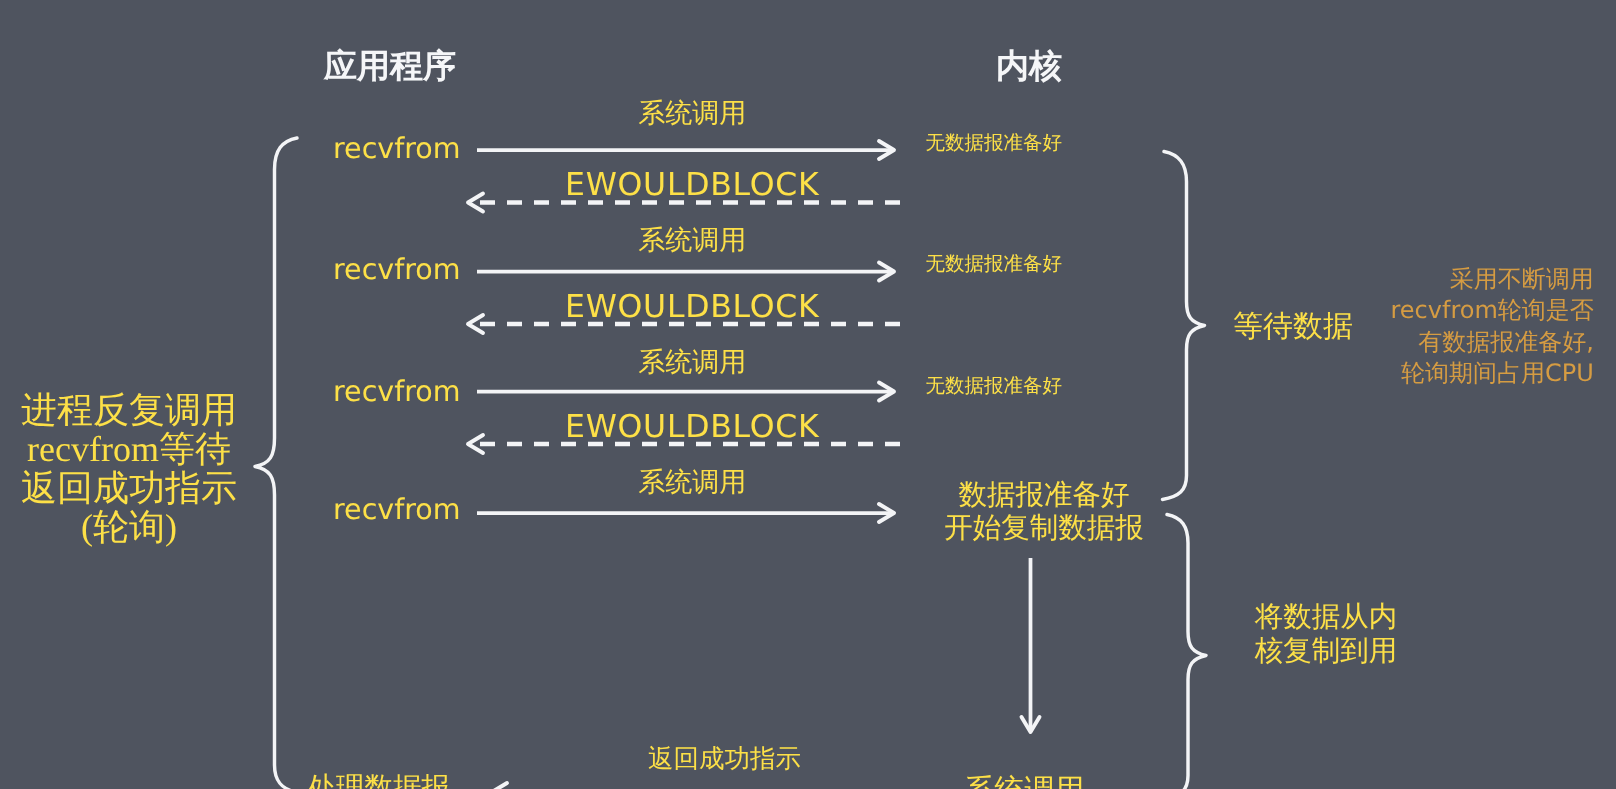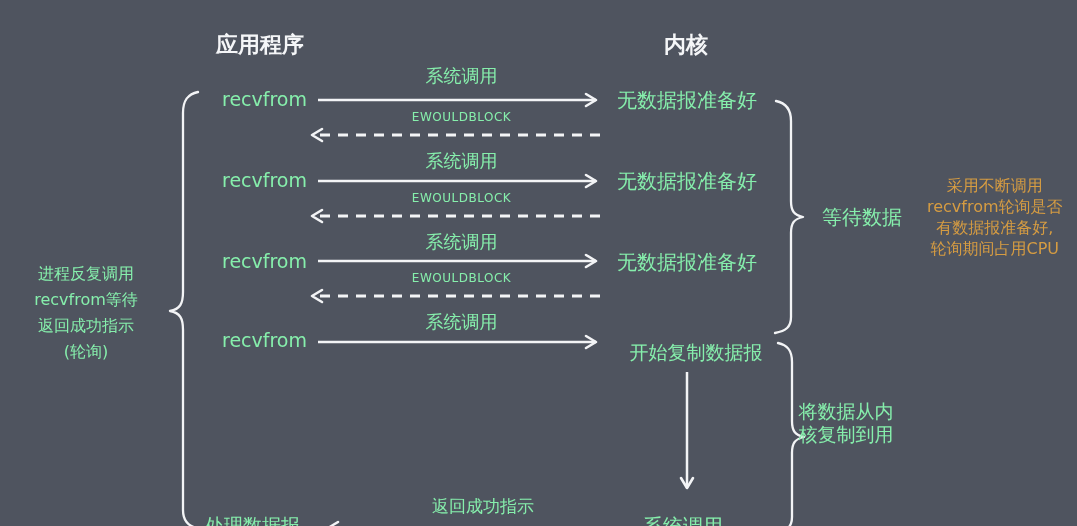--- a/index.html
+++ b/index.html
@@ -14,36 +14,36 @@
     overflow:hidden;
     color:#eff1f4;
     margin-top:20px;
   }
   .stage svg.overlay{
     position:absolute;left:0;top:0;width:1077px;height:526px;
   }
   .t{
     position:absolute;
     white-space:nowrap;
-    color:#86efac;
+    color:#fde047;
     line-height:1.15;
   }
   .hdr{font-weight:bold;font-size:22px;color:#f5f6f8;}
   .call{font-size:19px;}
   .arrow-lbl{font-size:18px;text-align:center;}
-  .err-lbl{font-size:12px;text-align:center;letter-spacing:.5px;}
-  .kstate{font-size:20px;}
+  .err-lbl{font-size:21px;text-align:center;letter-spacing:.5px;}
+  .kstate{font-size:13px;}
   .kstate2{font-size:19px;text-align:center;}
   .note{white-space:normal;text-align:center;}
-  .left-note{font-size:16px;line-height:26px;}
+  .left-note{font-size:24px;line-height:26px;font-family:Liberation Serif, serif;}
   .copy-note{font-size:19px;line-height:23px;}
   .orange{
     color:#d69c42;
     font-size:16px;line-height:21px;
-    text-align:center;white-space:nowrap;
+    text-align:right;white-space:nowrap;
   }
   .wait-lbl{font-size:20px;}
   .bottom-lbl{font-size:19px;}
 </style>
 </head>
 <body>
 
 <div class="stage">
 
   <svg class="overlay" viewBox="0 0 1077 526">
@@ -86,32 +86,33 @@
   <div class="t kstate" style="left:617px;top:150px;">无数据报准备好</div>
   <div class="t err-lbl" style="left:318px;top:172px;width:287px;">EWOULDBLOCK</div>
 
   <div class="t call" style="left:222px;top:231px;">recvfrom</div>
   <div class="t arrow-lbl" style="left:318px;top:212px;width:287px;">系统调用</div>
   <div class="t kstate" style="left:617px;top:231px;">无数据报准备好</div>
   <div class="t err-lbl" style="left:318px;top:252px;width:287px;">EWOULDBLOCK</div>
 
   <div class="t call" style="left:222px;top:310px;">recvfrom</div>
   <div class="t arrow-lbl" style="left:318px;top:292px;width:287px;">系统调用</div>
+  <div class="t kstate2" style="left:617px;top:300px;width:158px;">数据报准备好</div>
   <div class="t kstate2" style="left:617px;top:322px;width:158px;">开始复制数据报</div>
 
   <div class="t note left-note" style="left:0px;top:241px;width:172px;">
     <div>进程反复调用</div>
     <div>recvfrom等待</div>
     <div>返回成功指示</div>
     <div>(轮询)</div>
   </div>
 
   <div class="t wait-lbl" style="left:822px;top:186px;">等待数据</div>
 
-  <div class="t note copy-note" style="left:788px;top:380px;width:116px;">
+  <div class="t note copy-note" style="left:826px;top:380px;width:116px;">
     <div>将数据从内</div>
     <div>核复制到用</div>
   </div>
 
   <div class="t orange" style="left:927px;top:155px;">
     <div>采用不断调用</div>
     <div>recvfrom轮询是否</div>
     <div>有数据报准备好,</div>
     <div>轮询期间占用CPU</div>
   </div>

